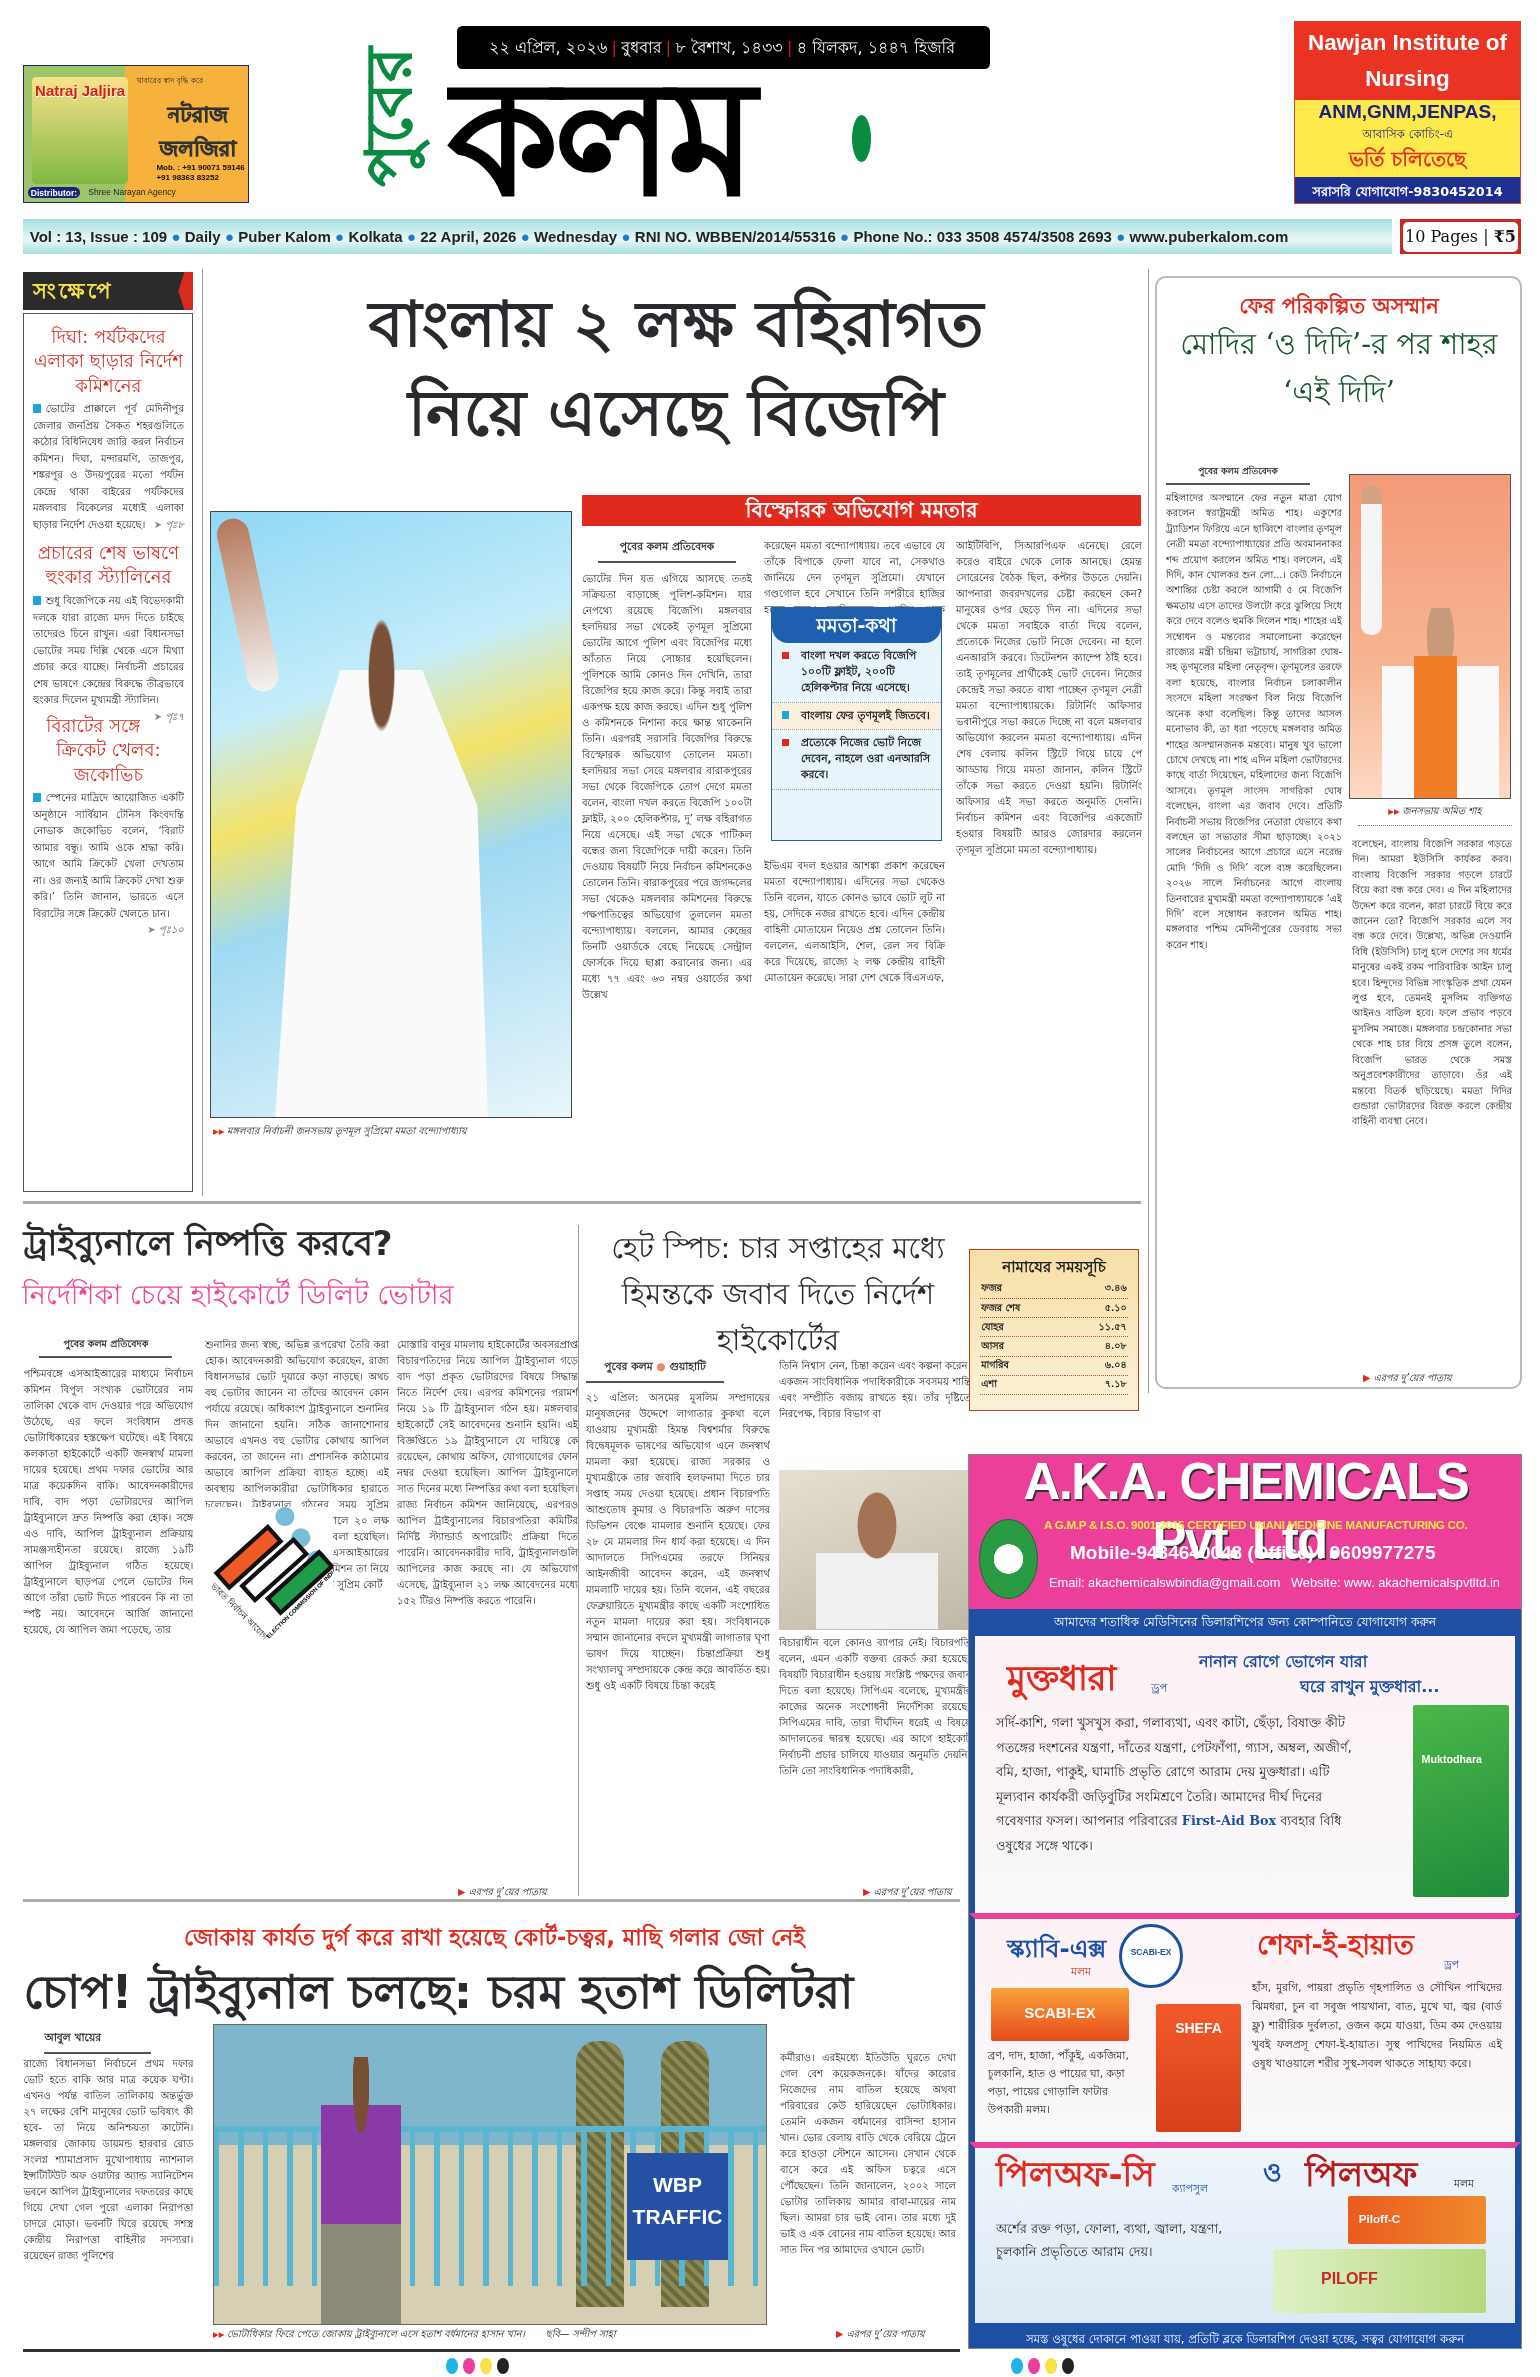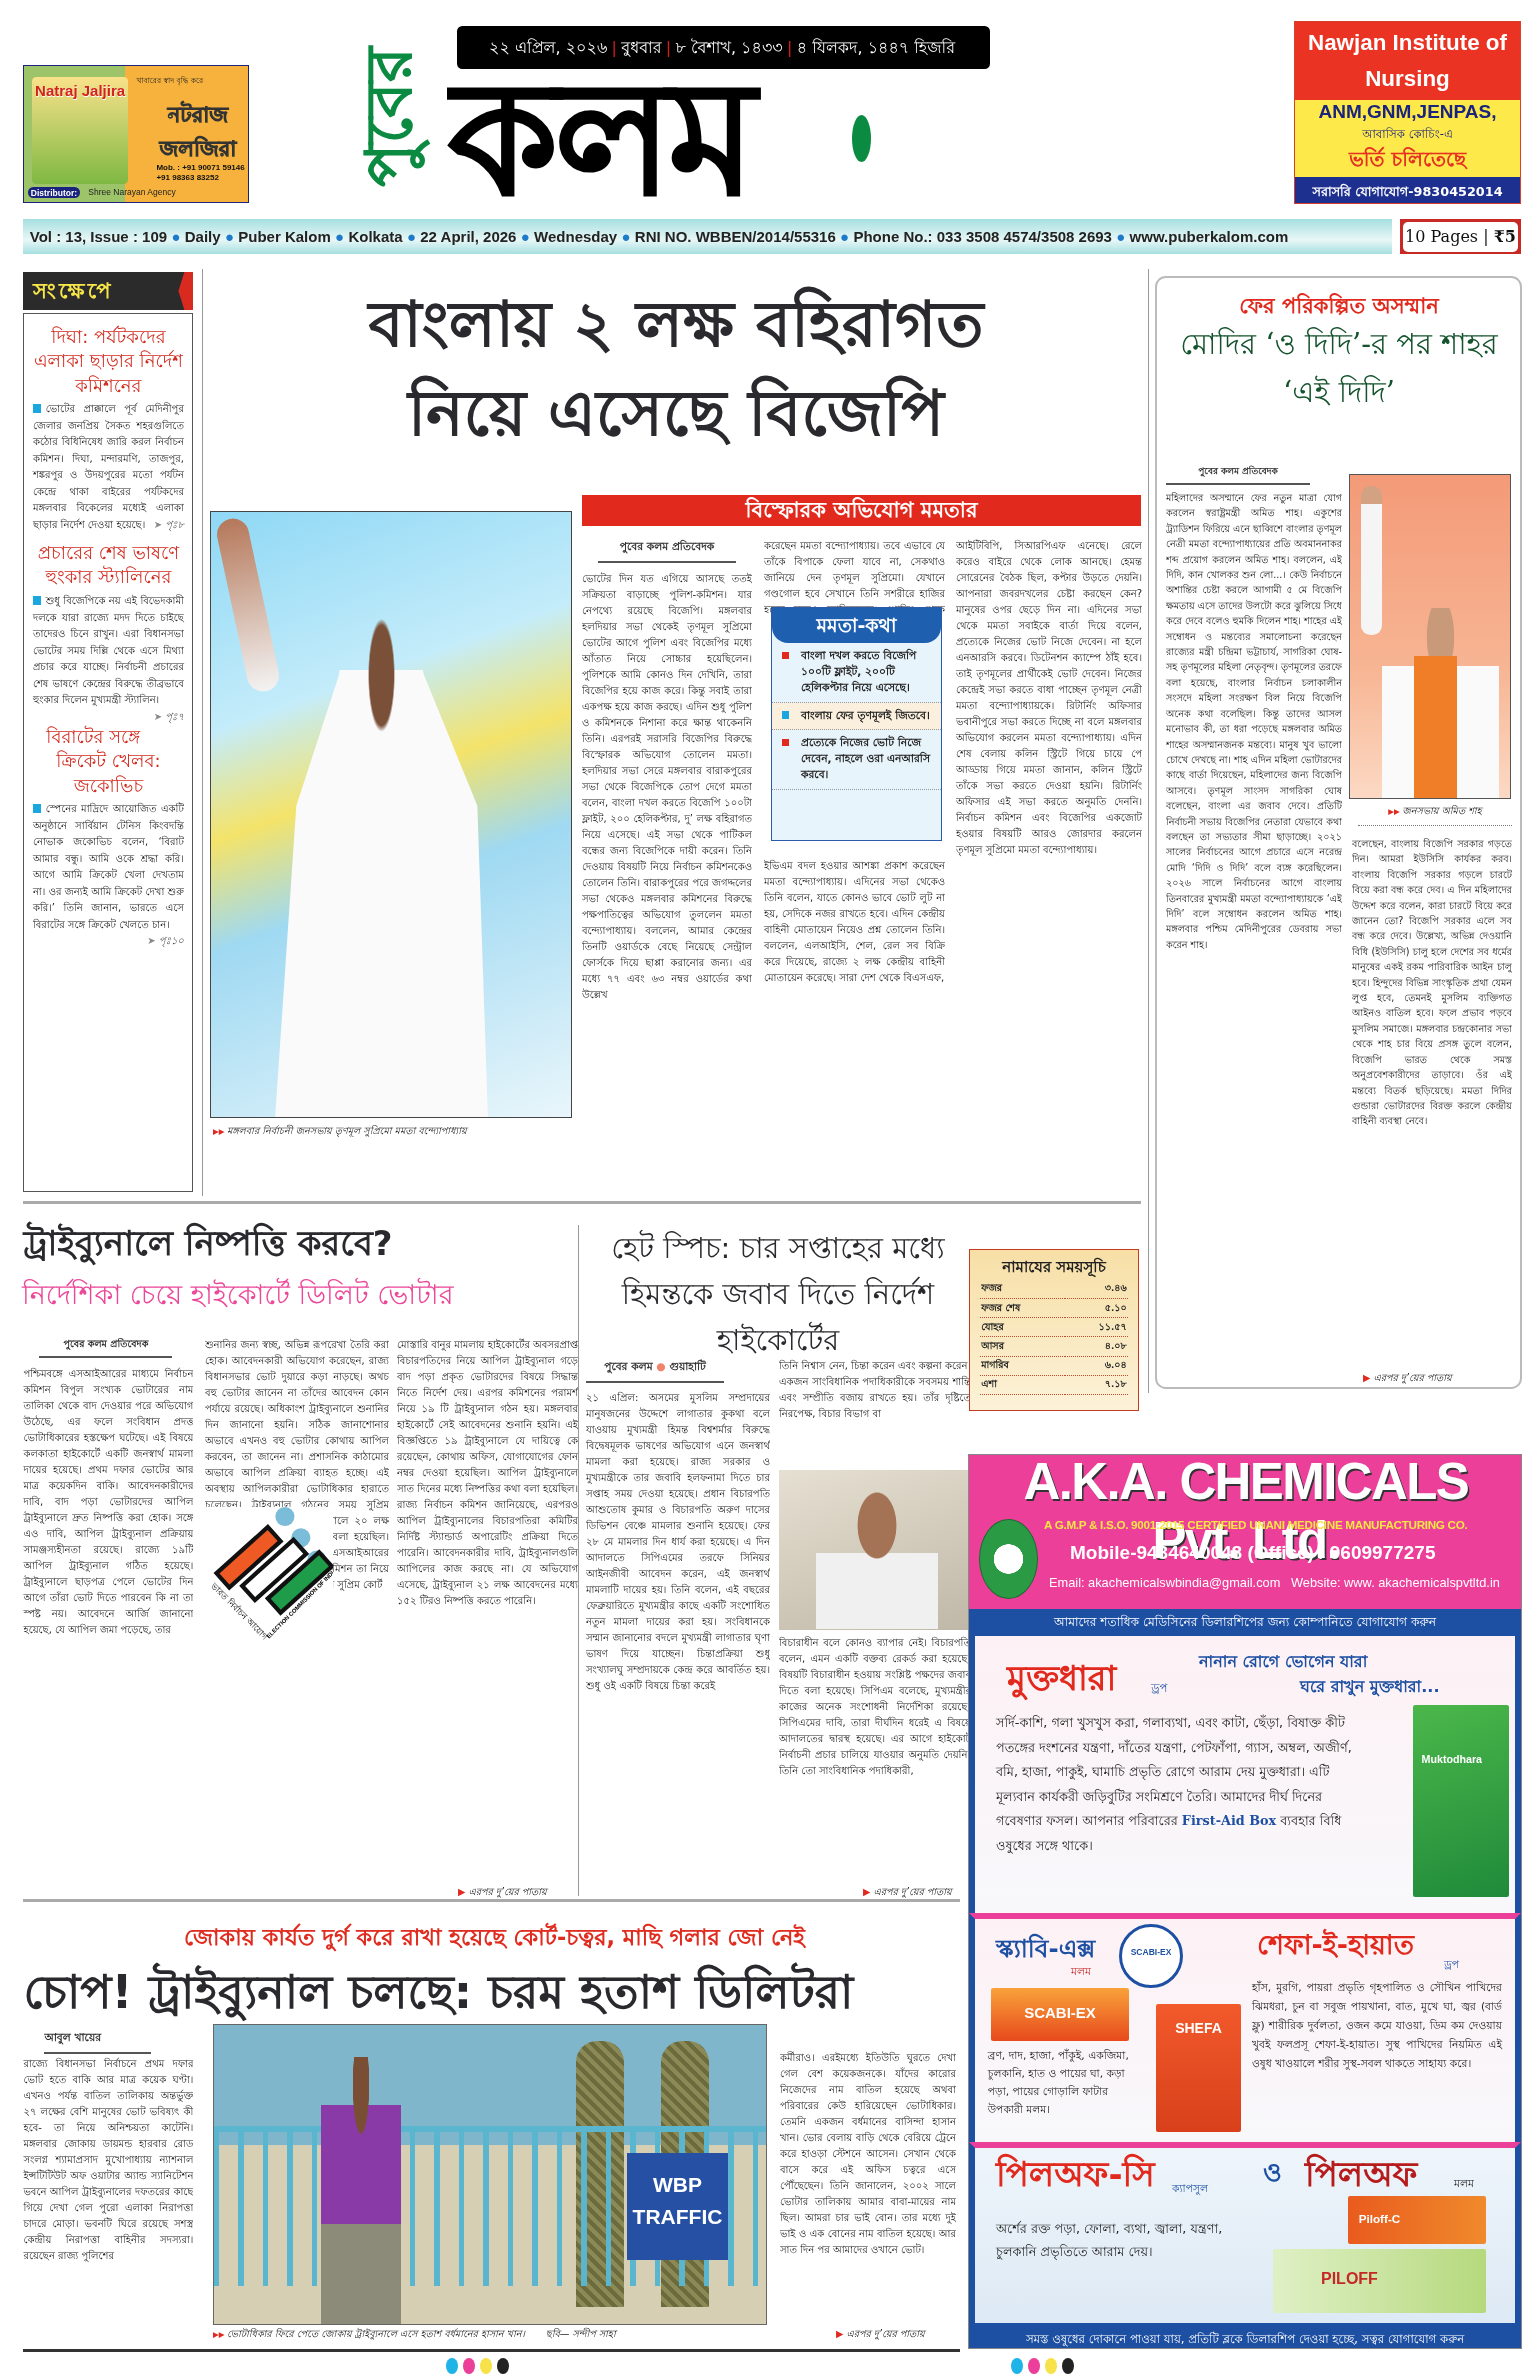--- a/index.html
+++ b/index.html
@@ -164,21 +164,21 @@
 <div id="brief-head" class="abs">সংক্ষেপে</div>
 <div id="brief-box" class="abs">
   <div>
     <div class="bh">দিঘা: পর্যটকদের এলাকা ছাড়ার নির্দেশ কমিশনের</div>
     <div class="bt"><span class="sq"></span><span>ভোটের প্রাক্কালে পূর্ব মেদিনীপুর জেলার জনপ্রিয় সৈকত শহরগুলিতে কঠোর বিধিনিষেধ জারি করল নির্বাচন কমিশন। দিঘা, মন্দারমণি, তাজপুর, শঙ্করপুর ও উদয়পুরের মতো পর্যটন কেন্দ্রে থাকা বাইরের পর্যটকদের মঙ্গলবার বিকেলের মধ্যেই এলাকা ছাড়ার নির্দেশ দেওয়া হয়েছে।</span> <span class="pg">পৃঃ৮</span></div>
   </div>
   <div style="margin-top:7.5px">
     <div class="bh">প্রচারের শেষ ভাষণে হুংকার স্ট্যালিনের</div>
     <div class="bt"><span class="sq"></span><span>শুধু বিজেপিকে নয় এই বিভেদকামী দলকে যারা রাজ্যে মদদ দিতে চাইছে তাদেরও চিনে রাখুন। এরা বিধানসভা ভোটের সময় দিল্লি থেকে এসে মিথ্যা প্রচার করে যাচ্ছে। নির্বাচনী প্রচারের শেষ ভাষণে কেন্দ্রের বিরুদ্ধে তীব্রভাবে হুংকার দিলেন মুখ্যমন্ত্রী স্ট্যালিন।</span> <span class="pg">পৃঃ৭</span></div>
   </div>
-  <div style="margin-top:16px">
+  <div style="margin-top:5px">
     <div class="bh">বিরাটের সঙ্গে ক্রিকেট খেলব: জকোভিচ</div>
     <div class="bt"><span class="sq"></span><span>স্পেনের মাদ্রিদে আয়োজিত একটি অনুষ্ঠানে সার্বিয়ান টেনিস কিংবদন্তি নোভাক জকোভিচ বলেন, ‘বিরাট আমার বন্ধু। আমি ওকে শ্রদ্ধা করি। আগে আমি ক্রিকেট খেলা দেখতাম না। ওর জন্যই আমি ক্রিকেট দেখা শুরু করি।’ তিনি জানান, ভারতে এসে বিরাটের সঙ্গে ক্রিকেট খেলতে চান।</span> <span class="pg">পৃঃ১০</span></div>
   </div>
 </div>
 <div class="abs vrule" style="left:202px;top:269px;height:927px"></div>
 
 <div id="main-head" class="abs">
   <div>বাংলায় ২ লক্ষ বহিরাগত</div>
   <div>নিয়ে এসেছে বিজেপি</div>
 </div>
@@ -307,21 +307,21 @@
     <div class="prod" style="left:176px;top:43px;color:#1d4fa3;font-size:11.7px">ড্রপ</div>
     <div class="prod" style="left:224px;top:12.8px;color:#1d4fa3;font:bold 16px 'DejaVu Sans',sans-serif">নানান রোগে ভোগেন যারা</div>
     <div class="prod" style="left:325px;top:38px;color:#1d4fa3;font:bold 16px 'DejaVu Sans',sans-serif">ঘরে রাখুন মুক্তধারা...</div>
     <div class="prod" style="left:21px;top:75px;width:362px;font-size:12.8px;line-height:24.5px;color:#222"><span>সর্দি-কাশি, গলা খুসখুস করা, গলাব্যথা, এবং কাটা, ছেঁড়া, বিষাক্ত কীট পতঙ্গের দংশনের যন্ত্রণা, দাঁতের যন্ত্রণা, পেটফাঁপা, গ্যাস, অম্বল, অজীর্ণ, বমি, হাজা, পাকুই, ঘামাচি প্রভৃতি রোগে আরাম দেয় মুক্তধারা। এটি মূল্যবান কার্যকরী জড়িবুটির সংমিশ্রণে তৈরি। আমাদের দীর্ঘ দিনের গবেষণার ফসল। আপনার পরিবারের</span> <b style="color:#1d4fa3;font-family:'DejaVu Serif',serif">First-Aid Box</b> <span>ব্যবহার বিধি ওষুধের সঙ্গে থাকে।</span></div>
     <div class="box" style="left:438px;top:69px;width:96px;height:192px;background:linear-gradient(160deg,#4bb74a,#1f8a3a)">
         <div style="color:#fff;font:bold 10.7px 'Liberation Sans',sans-serif;margin:48px 0 0 8.5px">Muktodhara</div>
       </div>
   </div>
 
   <div class="sec s2">
-    <div class="prod" style="left:21px;top:10.7px;color:#1d4fa3;font:bold 24.5px 'DejaVu Sans',sans-serif">স্ক্যাবি-এক্স</div>
+    <div class="prod" style="left:32px;top:10.7px;color:#1d4fa3;font:bold 24.5px 'DejaVu Sans',sans-serif">স্ক্যাবি-এক্স</div>
     <div class="prod" style="left:96px;top:44px;color:#c62828;font-size:10.7px">মলম</div>
     <div class="box" style="left:69px;top:5.3px;width:0;height:0"></div>
     <div class="box" style="left:144px;top:5.3px;width:64px;height:64px;border-radius:50%;background:#fff;border:3.2px solid #1d4fa3">
         <div style="color:#1d4fa3;font:bold 8.5px 'Liberation Sans',sans-serif;text-align:center;margin-top:20px">SCABI-EX</div>
       </div>
     <div class="box" style="left:16px;top:69px;width:138px;height:53px;background:linear-gradient(180deg,#f9a23a,#e74a1c)">
         <div style="color:#fff;font:bold 15px 'Liberation Sans',sans-serif;text-align:center;margin-top:16px">SCABI-EX</div>
       </div>
     <div class="prod" style="left:12.8px;top:128px;width:149px;font-size:10.7px;line-height:18px">ব্রণ, দাদ, হাজা, পাঁকুই, একজিমা, চুলকানি, হাত ও পায়ের ঘা, কড়া পড়া, পায়ের গোড়ালি ফাটার উপকারী মলম।</div>
     <div class="box" style="left:181px;top:85px;width:85px;height:128px;background:linear-gradient(180deg,#f25a2c,#d7401a)">

